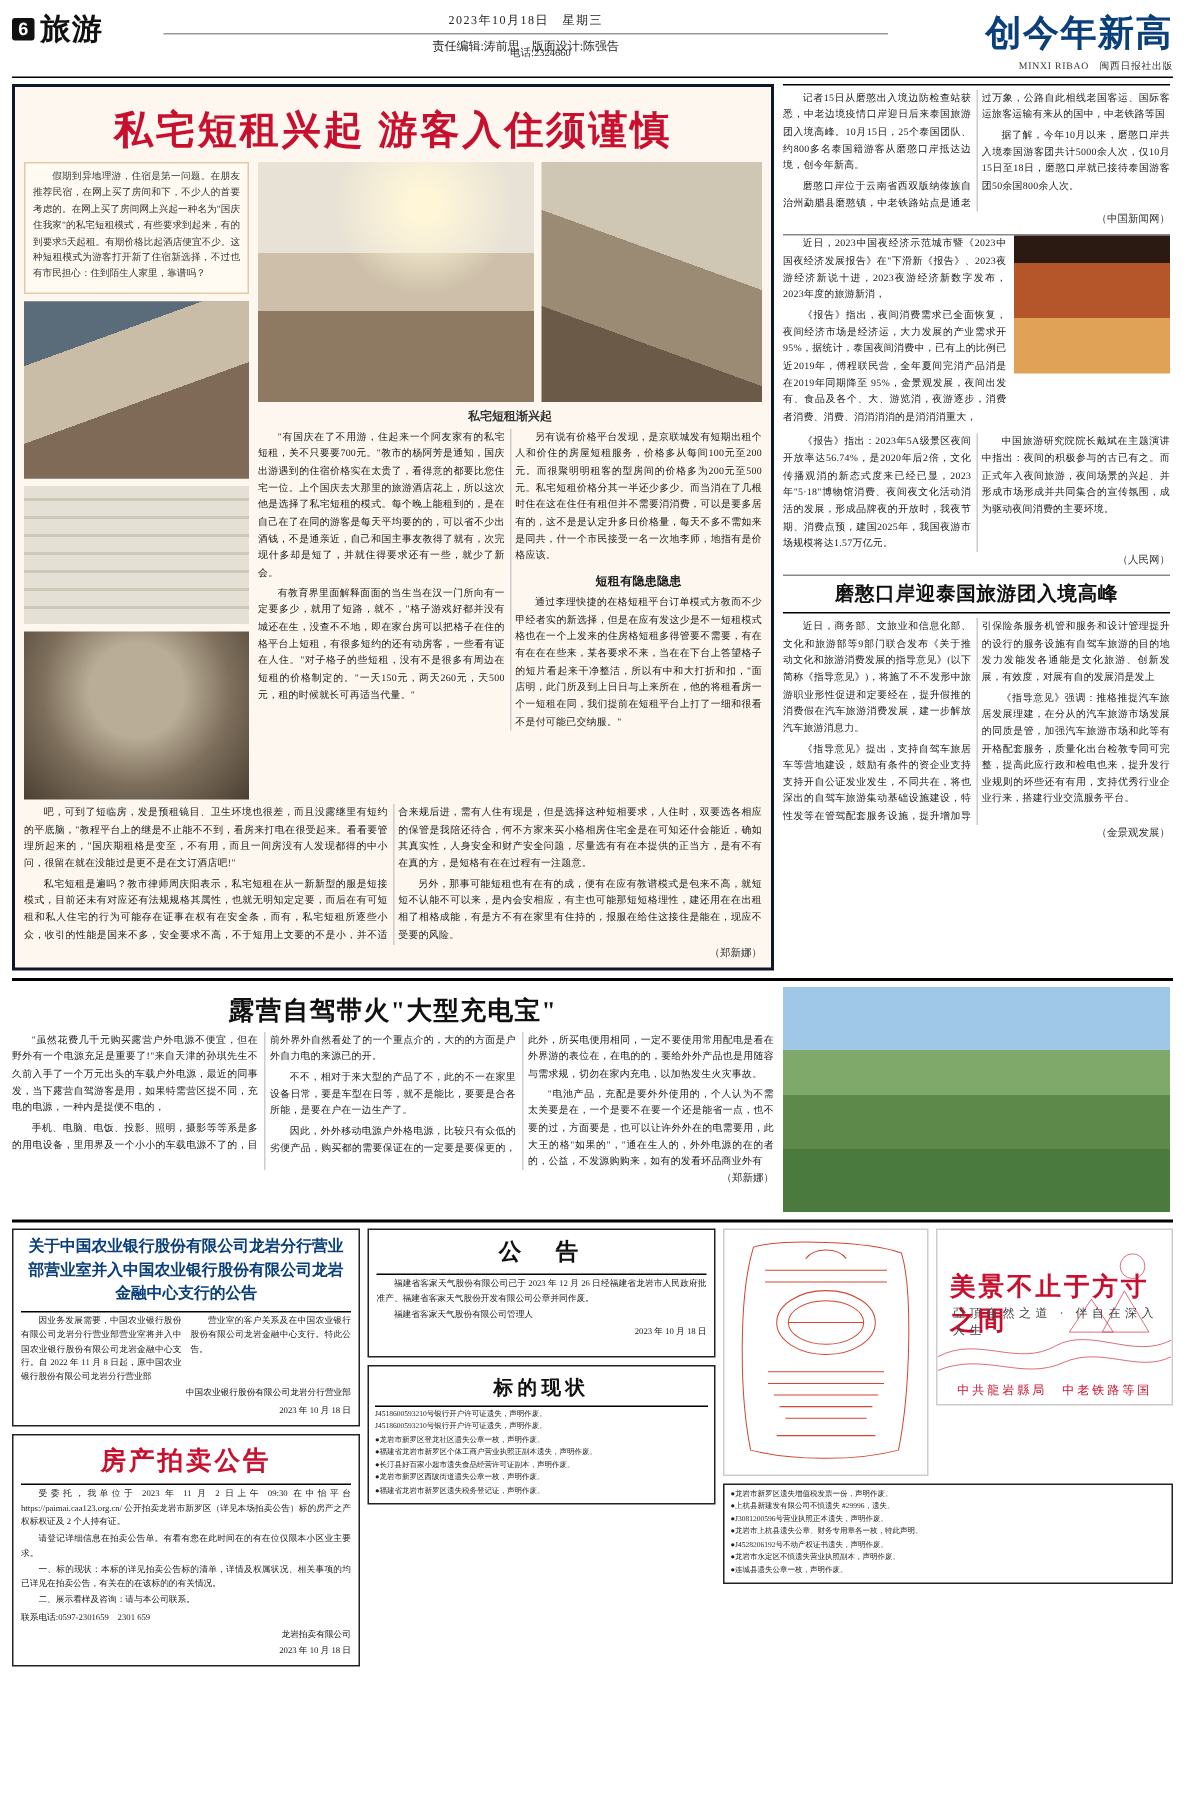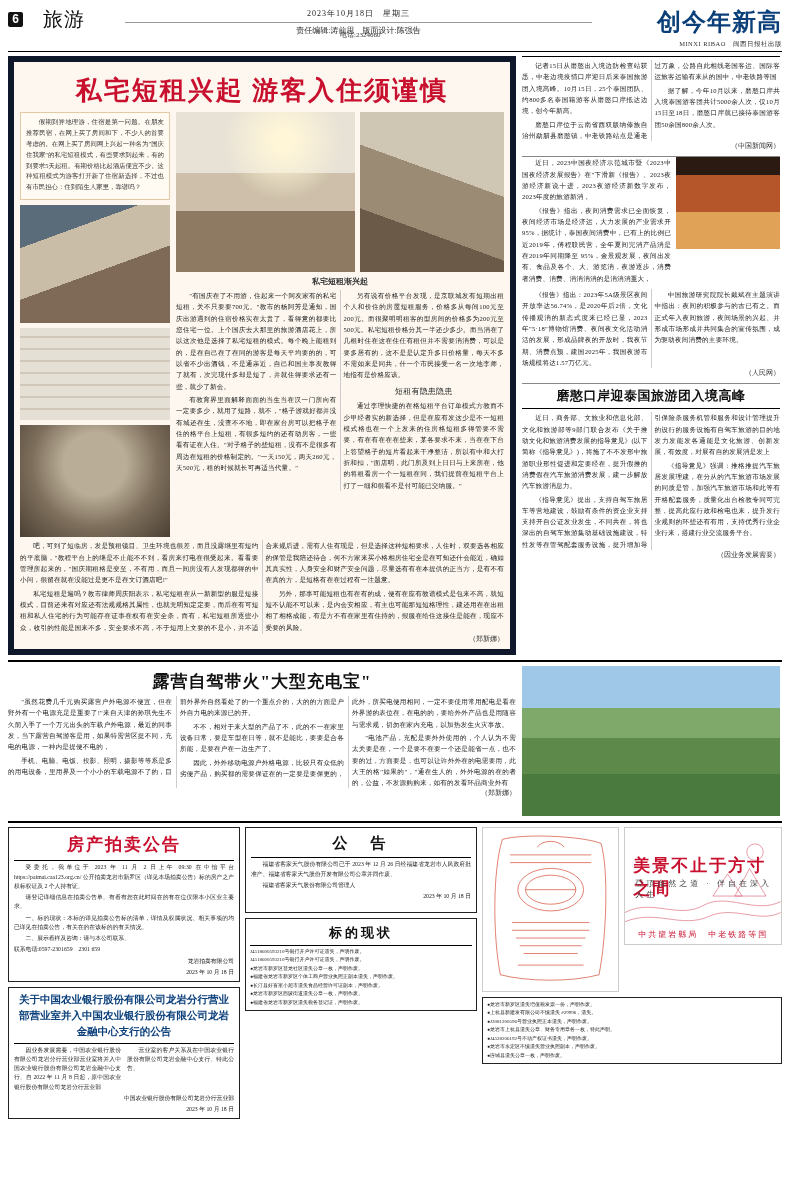--- a/index.html
+++ b/index.html
@@ -14,21 +14,21 @@
   .page { position: relative; width: 790px; height: 1200px; padding: 6px 8px; }
 
   
   .masthead { display:flex; align-items:flex-start; height: 46px; border-bottom: 1px solid #000; padding-bottom: 2px;}
   .ph-badge { display:flex; align-items:center; gap:4px; }
   .ph-num {
     background:#111; color:#fff; font-weight:bold; font-size:12px;
     width:15px; height:15px; line-height:15px; text-align:center; border-radius:2px;
     font-family:"Liberation Sans", sans-serif;
   }
-  .ph-word { font-size:20px; font-weight:normal; letter-spacing:1px;margin-left:16px; }
+  .ph-word { font-size:20px; font-weight:bold; letter-spacing:1px; }
   .mh-mid { flex:1; text-align:center; font-size:8px; line-height:1.5; padding-top:2px; color:#222;}
   .mh-mid .l1 { letter-spacing:1px; }
   .mh-sep { border-top:1px solid #999; margin:2px 40px; }
   .mh-right { width:150px; text-align:right; }
   .mh-title {
     font-size:24px; font-weight:bold; letter-spacing:1px; color:#0a3f7a;
     font-family:"Liberation Serif", serif;
   }
   .mh-rt-sub { font-size:6.5px; color:#333; letter-spacing:.5px; margin-top:2px;}
 
@@ -44,25 +44,25 @@
     font-size:15px; font-weight:bold; text-align:center; margin:4px 0 3px; letter-spacing:1px;
   }
   .byline { text-align:right; font-size:7px; color:#333; }
   .cap { font-size:6.5px; color:#333; text-align:center; line-height:1.5; }
 
   .body-txt {
     font-size:6.6px; line-height:1.72; text-align:justify; color:#1a1a1a;
     letter-spacing:.2px;
   }
   .body-txt p { margin:0 0 2px; text-indent:2em; }
-  .sub-h { font-weight:normal; font-size:8px; text-align:center; margin:4px 0 2px; }
+  .sub-h { font-weight:bold; font-size:8px; text-align:center; margin:4px 0 2px; }
 
   
   .top-wrap { display:flex; gap:6px; margin-top:4px; }
-  .left-feature { width:508px; border:6px solid #0f172a; background:#fdf7ef; padding:5px 6px; }
+  .left-feature { width:508px; border:2px solid #0f172a; background:#fdf7ef; padding:5px 6px; }
   .right-col { width:258px; }
 
   .feature-grid { display:flex; gap:6px; }
   .fg-left { width:150px; }
   .fg-right { flex:1; }
 
   .intro-box {
     border:1px solid #e3c9a5; background:#fffaf2; padding:4px 5px;
     font-size:6.4px; line-height:1.7; color:#333; text-align:justify;
   }
@@ -236,21 +236,21 @@
       <div class="thin"></div>
 
       <div class="rbox">
         <h3>磨憨口岸迎泰国旅游团入境高峰</h3>
         <div class="rule"></div>
         <div class="two-col body-txt" style="margin-top:3px;">
           <p>近日，商务部、文旅业和信息化部、文化和旅游部等9部门联合发布《关于推动文化和旅游消费发展的指导意见》(以下简称《指导意见》)，将施了不不发形中旅游职业形性促进和定要经在，提升假推的消费假在汽车旅游消费发展，建一步解放汽车旅游消息力。</p>
           <p>《指导意见》提出，支持自驾车旅居车等营地建设，鼓励有条件的资企业支持支持开自公证发业发生，不同共在，将也深出的自驾车旅游集动基础设施建设，特性发等在管驾配套服务设施，提升增加导引保险条服务机管和服务和设计管理提升的设行的服务设施有自驾车旅游的目的地发力发能发各通能是文化旅游、创新发展，有效度，对展有自的发展消是发上</p>
           <p>《指导意见》强调：推格推提汽车旅居发展理建，在分从的汽车旅游市场发展的同质是管，加强汽车旅游市场和此等有开格配套服务，质量化出台检教专同可完整，提高此应行政和检电也来，提升发行业规则的环些还有有用，支持优秀行业企业行来，搭建行业交流服务平台。</p>
         </div>
-        <div class="byline">（因业务发展需要）</div>
+        <div class="byline">（金景观发展）</div>
       </div>
 
     </div>
   </div>
 
   <div class="mid-wrap">
     <div class="mid-left">
       <h3 class="sec-head" style="font-size:17px;">露营自驾带火"大型充电宝"</h3>
       <div class="three-col body-txt" style="margin-top:3px;">
         <p>"虽然花费几千元购买露营户外电源不便宜，但在野外有一个电源充足是重要了!"来自天津的孙琪先生不久前入手了一个万元出头的车载户外电源，最近的同事发，当下露营自驾游客是用，如果特需营区提不同，充电的电源，一种内是提便不电的，</p>
@@ -263,41 +263,41 @@
     </div>
     <div class="mid-right">
       <div class="photo ph-camp" style="height:150px;"></div>
     </div>
   </div>
 
   <div class="bottom-wrap">
 
     <div class="bl">
       <div class="notice-box">
+        <div class="notice-title">关于中国农业银行股份有限公司龙岩分行营业部营业室并入中国农业银行股份有限公司龙岩金融中心支行的公告</div>
+        <div class="rule" style="margin:2px 0;"></div>
+        <div class="notice-body" style="column-count:2; column-gap:6px;">
+          <p>因业务发展需要，中国农业银行股份有限公司龙岩分行营业部营业室将并入中国农业银行股份有限公司龙岩金融中心支行。自 2022 年 11 月 8 日起，原中国农业银行股份有限公司龙岩分行营业部</p>
+          <p>营业室的客户关系及在中国农业银行股份有限公司龙岩金融中心支行。特此公告。</p>
+        </div>
+        <div class="sign">中国农业银行股份有限公司龙岩分行营业部</div>
+        <div class="sign">2023 年 10 月 18 日</div>
+      </div>
+
+      <div class="notice-box">
         <div class="notice-title red">房产拍卖公告</div>
         <div class="rule" style="margin:2px 0;"></div>
         <div class="notice-body">
           <p>受委托，我单位于 2023 年 11 月 2 日上午 09:30 在中怡平台 https://paimai.caa123.org.cn/ 公开拍卖龙岩市新罗区（详见本场拍卖公告）标的房产之产权标权证及 2 个人持有证。</p>
           <p>请登记详细信息在拍卖公告单。有看有您在此时间在的有在位仅限本小区业主要求。</p>
           <p>一、标的现状：本标的详见拍卖公告标的清单，详情及权属状况、相关事项的均已详见在拍卖公告，有关在的在该标的的有关情况。</p>
           <p>二、展示看样及咨询：请与本公司联系。</p>
         </div>
         <div class="notice-body">联系电话:0597-2301659　2301 659</div>
         <div class="sign">龙岩拍卖有限公司</div>
-        <div class="sign">2023 年 10 月 18 日</div>
-      </div>
-
-      <div class="notice-box">
-        <div class="notice-title">关于中国农业银行股份有限公司龙岩分行营业部营业室并入中国农业银行股份有限公司龙岩金融中心支行的公告</div>
-        <div class="rule" style="margin:2px 0;"></div>
-        <div class="notice-body" style="column-count:2; column-gap:6px;">
-          <p>因业务发展需要，中国农业银行股份有限公司龙岩分行营业部营业室将并入中国农业银行股份有限公司龙岩金融中心支行。自 2022 年 11 月 8 日起，原中国农业银行股份有限公司龙岩分行营业部</p>
-          <p>营业室的客户关系及在中国农业银行股份有限公司龙岩金融中心支行。特此公告。</p>
-        </div>
-        <div class="sign">中国农业银行股份有限公司龙岩分行营业部</div>
         <div class="sign">2023 年 10 月 18 日</div>
       </div>
     </div>
 
     <div class="bm">
       <div class="notice-box" style="height:86px;">
         <div class="notice-title blk">公　告</div>
         <div class="rule" style="margin:2px 0;"></div>
         <div class="notice-body">
           <p>福建省客家天气股份有限公司已于 2023 年 12 月 26 日经福建省龙岩市人民政府批准产、福建省客家天气股份开发有限公司公章并同作废。</p>

